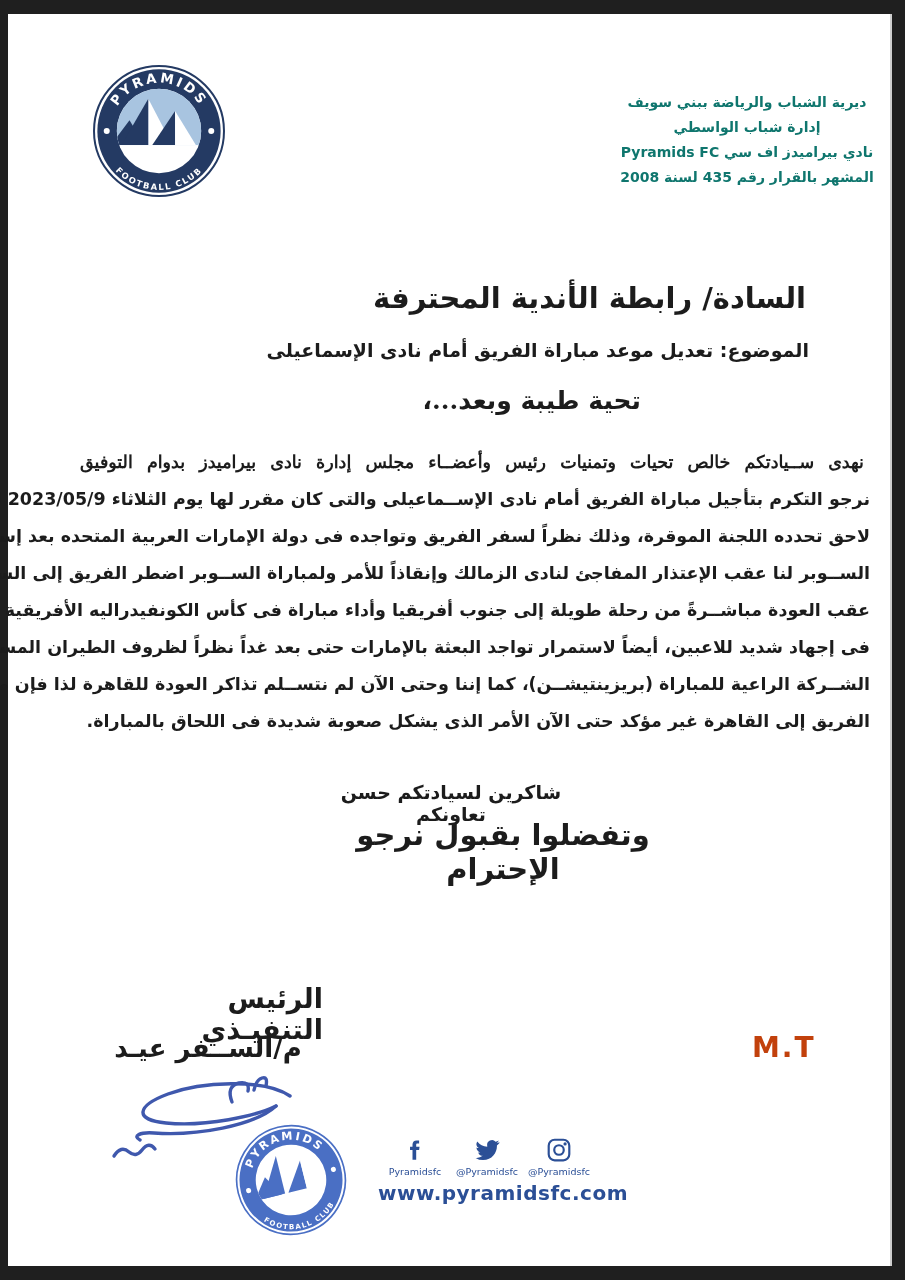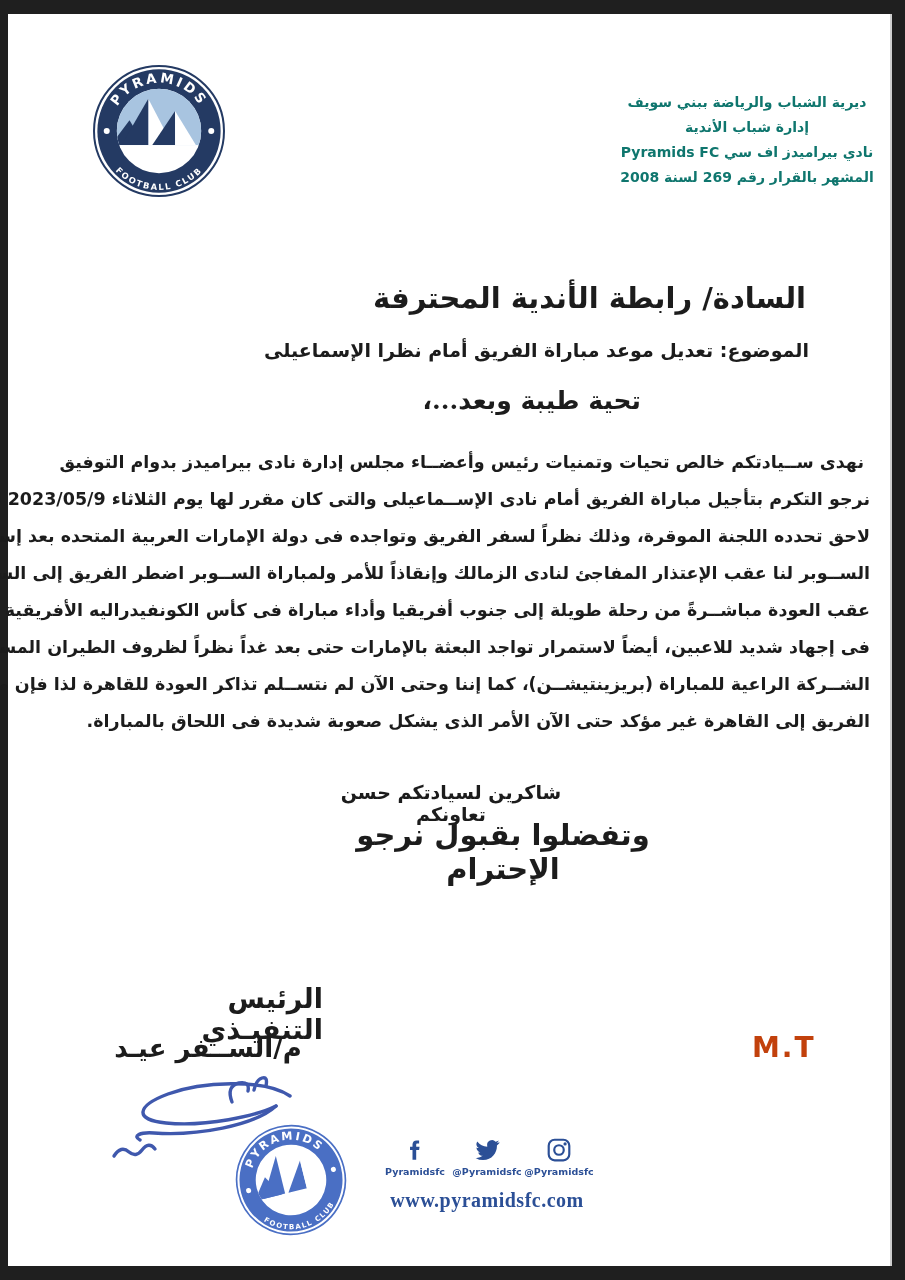--- a/index.html
+++ b/index.html
@@ -43,36 +43,36 @@
     font-size:19px;font-weight:bold;
   }
   .callig{font-family:"DejaVu Serif","DejaVu Sans",sans-serif;font-weight:bold;}
   .greeting{right:249px;top:372px;direction:rtl;white-space:nowrap;font-size:25px;}
   .body-text{left:72px;top:430px;width:790px;direction:rtl;}
   .body-line{
     font-size:17.5px;font-weight:bold;line-height:37px;height:37px;
     text-align:justify;text-align-last:justify;white-space:nowrap;
   }
   .body-line.last{text-align-last:right;}
-  .body-line:first-child{padding-right:6px;}
+  .body-line:first-child{padding-right:6px;font-family:Liberation Serif, serif;}
   .thanks{left:300px;top:767px;width:286px;text-align:center;direction:rtl;font-size:19px;font-weight:bold;}
   .respect{left:330px;top:804px;width:330px;text-align:center;direction:rtl;font-size:29px;}
   .sig-title{left:100px;top:969px;width:215px;text-align:right;direction:rtl;font-size:27px;font-weight:bold;}
   .sig-name{left:100px;top:1019px;width:200px;text-align:center;direction:rtl;font-size:26px;font-weight:bold;}
   .initials{left:744px;top:1017px;font-size:28px;font-weight:bold;letter-spacing:2px;color:#c2410c;}
   .signature-svg{left:96px;top:1060px;width:205px;height:98px;}
   .sig-stroke{fill:none;stroke:var(--sig);stroke-width:3.4;stroke-linecap:round;stroke-linejoin:round;}
   .stamp-wrap{left:227px;top:1110px;width:112px;height:112px;transform:rotate(-14deg);opacity:.92;}
   
   .social{left:370px;top:1123px;width:218px;text-align:center;}
   .social-row{display:flex;justify-content:space-between;align-items:flex-end;padding:0 2px;}
   .social-col{display:flex;flex-direction:column;align-items:center;width:70px;}
   .social-col svg{display:block;}
-  .social-label{font-size:9.5px;font-weight:bold;color:var(--footer);margin-top:3px;white-space:nowrap;}
-  .website{font-size:20px;font-weight:bold;color:var(--footer);margin-top:12px;letter-spacing:0.5px;font-family:Liberation Serif, serif;}
+  .social-label{font-size:9.5px;font-weight:normal;color:var(--footer);margin-top:3px;white-space:nowrap;}
+  .website{font-size:20px;font-weight:bold;color:var(--footer);margin-top:4px;letter-spacing:0.5px;}
   .i-footer{fill:var(--footer);}
   .i-footer-stroke{fill:none;stroke:var(--footer);stroke-width:2;}
 </style>
 </head>
 <body>
 
 <div class="page">
 
   <svg class="abs crest-top" viewBox="0 0 200 200">
     <defs>
@@ -98,27 +98,27 @@
     <text class="crest-text" font-size="20" letter-spacing="4" text-anchor="middle">
       <textPath href="#crest1-top-arc" startOffset="50%">PYRAMIDS</textPath>
     </text>
     <text class="crest-text" font-size="12.5" letter-spacing="2.5" text-anchor="middle">
       <textPath href="#crest1-bottom-arc" startOffset="50%">FOOTBALL CLUB</textPath>
     </text>
   </svg>
 
   <div class="abs letterhead">
       <div class="lh-line">ديرية الشباب والرياضة ببني سويف</div>
-      <div class="lh-line">إدارة شباب الأندية</div>
+      <div class="lh-line">إدارة شباب الواسطي</div>
       <div class="lh-line">نادي بيراميدز اف سي Pyramids FC</div>
-      <div class="lh-line last">المشهر بالقرار رقم 269 لسنة 2008</div>
+      <div class="lh-line last">المشهر بالقرار رقم 435 لسنة 2008</div>
     </div>
 
   <div class="abs recipient">السادة/ رابطة الأندية المحترفة</div>
-  <div class="abs subject">الموضوع: تعديل موعد مباراة الفريق أمام نظرا الإسماعيلى</div>
+  <div class="abs subject">الموضوع: تعديل موعد مباراة الفريق أمام نادى الإسماعيلى</div>
   <div class="abs greeting callig">تحية طيبة وبعد...،</div>
 
   <div class="abs body-text">
       <div class="body-line">نهدى ســيادتكم خالص تحيات وتمنيات رئيس وأعضــاء مجلس إدارة نادى بيراميدز بدوام التوفيق</div>
       <div class="body-line">نرجو التكرم بتأجيل مباراة الفريق أمام نادى الإســماعيلى والتى كان مقرر لها يوم الثلاثاء 2023/05/9 لموعد</div>
       <div class="body-line">لاحق تحدده اللجنة الموقرة، وذلك نظراً لسفر الفريق وتواجده فى دولة الإمارات العربية المتحده بعد إسناد مباراة</div>
       <div class="body-line">الســوبر لنا عقب الإعتذار المفاجئ لنادى الزمالك وإنقاذاً للأمر ولمباراة الســوبر اضطر الفريق إلى الســفر ســريعاً</div>
       <div class="body-line">عقب العودة مباشــرةً من رحلة طويلة إلى جنوب أفريقيا وأداء مباراة فى كأس الكونفيدراليه الأفريقية مما تســبب</div>
       <div class="body-line">فى إجهاد شديد للاعبين، أيضاً لاستمرار تواجد البعثة بالإمارات حتى بعد غداً نظراً لظروف الطيران المسئولة عنه</div>
       <div class="body-line">الشــركة الراعية للمباراة (بريزينتيشــن)، كما إننا وحتى الآن لم نتســلم تذاكر العودة للقاهرة لذا فإن موعد عودة</div>

